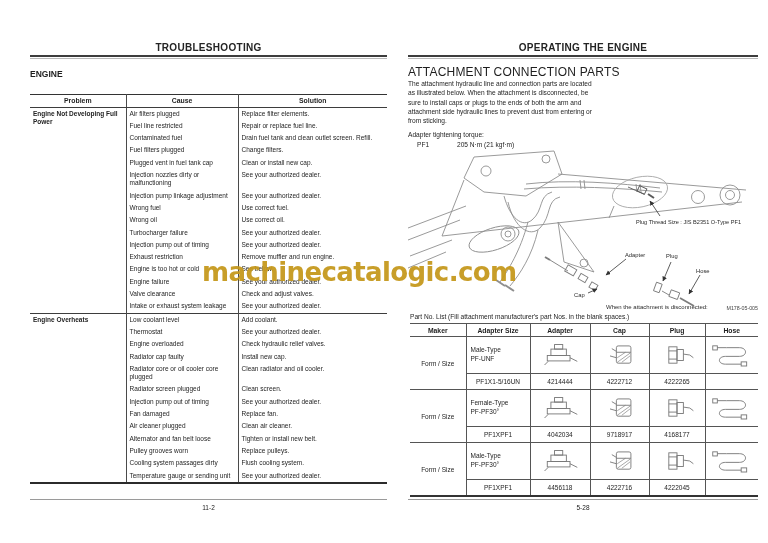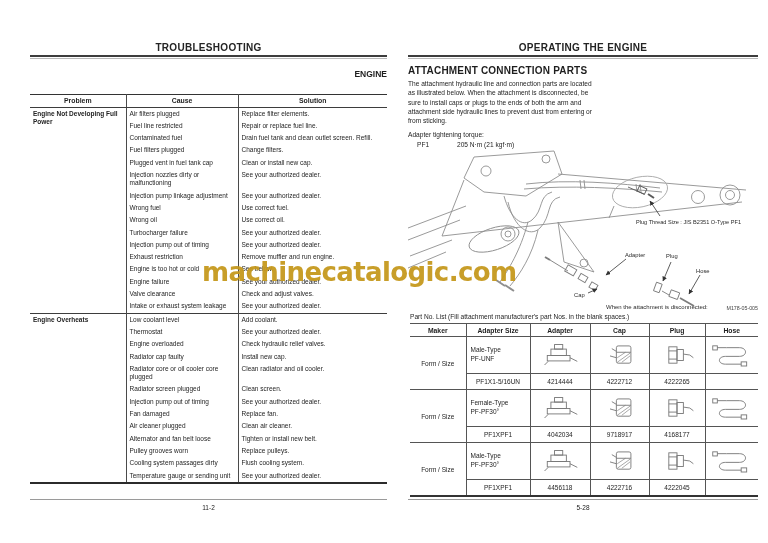--- a/index.html
+++ b/index.html
@@ -9,32 +9,32 @@
     -webkit-font-smoothing:antialiased;
   }
   .page { position:absolute; top:42px; }
   #pageL { left:30px;  width:357px; height:450px; }
   #pageR { left:408px; width:350px; height:450px; }
 
   .phead { text-align:center; font-weight:bold; font-size:10px; letter-spacing:.3px; color:#242424; }
   .hrule { margin-top:2px; height:1px; border-top:2px solid #3d3d3d; border-bottom:1px solid #b9b9b9; }
 
   
-  .engine-title { position:absolute; top:27px; left:0; width:100%; text-align:right; font-weight:bold; font-size:8.5px; }
+  .engine-title { position:absolute; top:27px; left:0; width:100%; text-align:left; font-weight:bold; font-size:8.5px; }
   table.ts { position:absolute; top:52px; left:0; width:357px; border-collapse:collapse; table-layout:fixed;
              border-top:1.4px solid #333; border-bottom:2px solid #2b2b2b; border-left:hidden; border-right:hidden; }
   .ts th { font-size:6.9px; font-weight:bold; padding:2px 2px 3px; border-bottom:1px solid #3d3d3d; text-align:center; }
   .ts th.h1, .ts th.h2 { border-right:1px solid #4a4a4a; }
   .ts td { font-size:6.5px; line-height:1.28; vertical-align:top; padding:1.6px 3px 2.4px; color:#242424; }
   .ts td.c1 { font-weight:bold; }
   .ts td.c1, .ts td.c2 { border-right:1px solid #4a4a4a; }
   .ts tr.gs td { border-top:1px solid #3d3d3d; }
 
   
-  .sectitle { position:absolute; top:23px; left:0; font-weight:bold; font-size:10px; letter-spacing:.2px; }
+  .sectitle { position:absolute; top:23px; left:0; font-weight:normal; font-size:12px; letter-spacing:.2px; }
   .intro { position:absolute; top:37px; left:0; width:184px; font-size:6.6px; line-height:1.42; }
   .torque { position:absolute; top:88px; left:0; font-size:6.6px; line-height:1.55; }
   .torque .row { display:flex; padding-left:9px; }
   .torque .tn { width:40px; }
   .arm-svg { position:absolute; top:102px; left:0; width:350px; height:170px; }
   .arm-svg text { font-family:"Liberation Sans",sans-serif; fill:#2a2a2a; }
   .figcode { position:absolute; top:263px; right:0; font-size:5.3px; color:#444; }
   .pcap { position:absolute; top:271px; left:2px; font-size:6.6px; }
   table.pt { position:absolute; top:281px; left:2px; width:348px; border-collapse:collapse; table-layout:fixed;
              border-top:1px solid #444; border-bottom:2.5px solid #333; border-left:hidden; border-right:hidden; }

